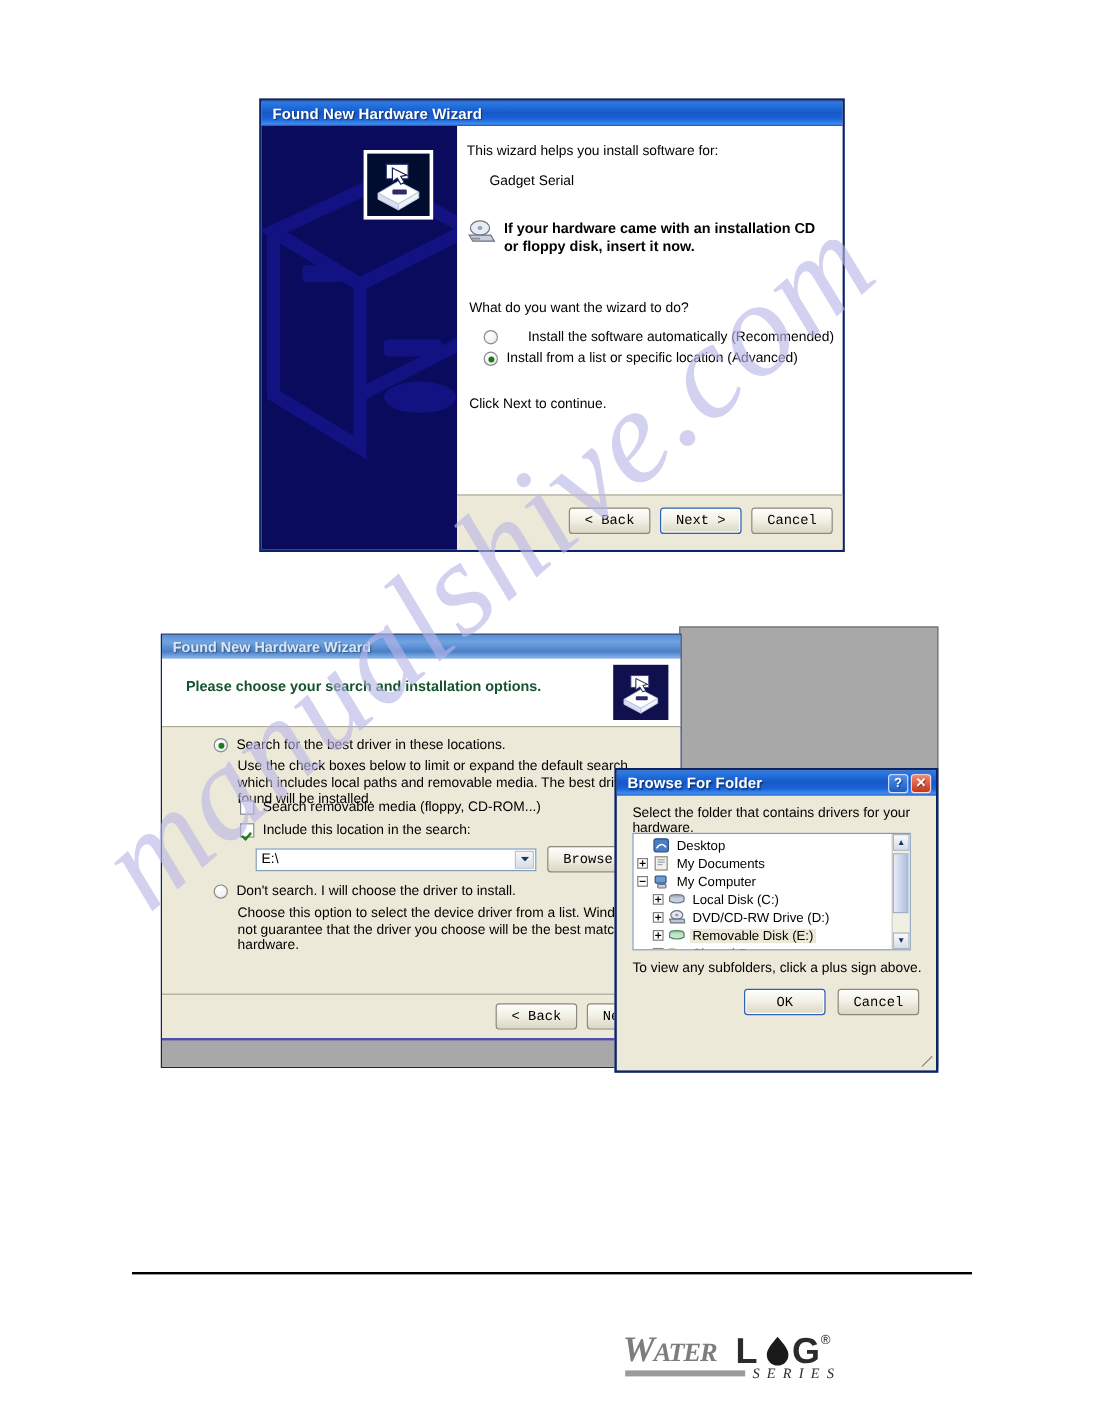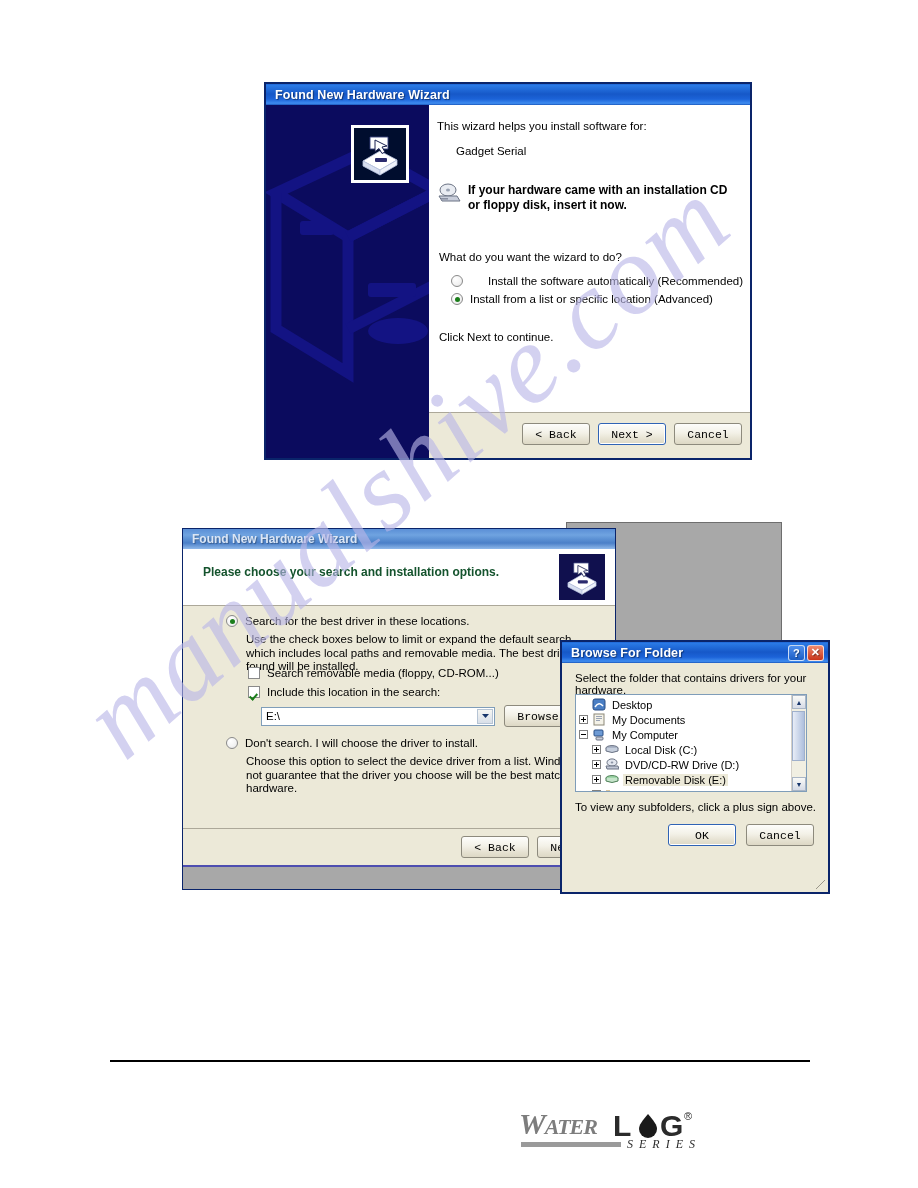--- a/index.html
+++ b/index.html
@@ -45,21 +45,20 @@
     transform: rotate(-41deg);
     transform-origin: 0 50%;
     white-space: nowrap;
   }
 
   
   .xp-dialog {
     position: absolute;
     background: #ece9d8;
     box-sizing: border-box;
-    margin-left: 48px;
   }
   .xp-titlebar {
     background: linear-gradient(to bottom, #1d64d4 0%, #2a7ae6 6%, #1658c8 48%, #1c63d8 72%, #3e8cf0 92%, #1a56bb 100%);
     color: #ffffff;
     font-weight: bold;
     font-size: 12.5px;
     display: flex;
     align-items: center;
     padding: 0 4px 0 9px;
     height: 21px;

